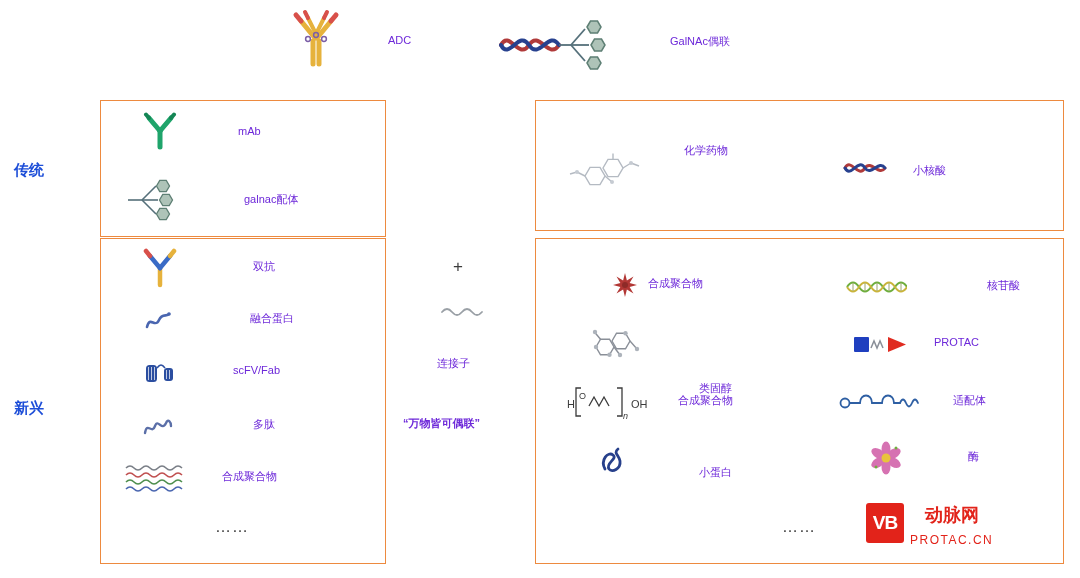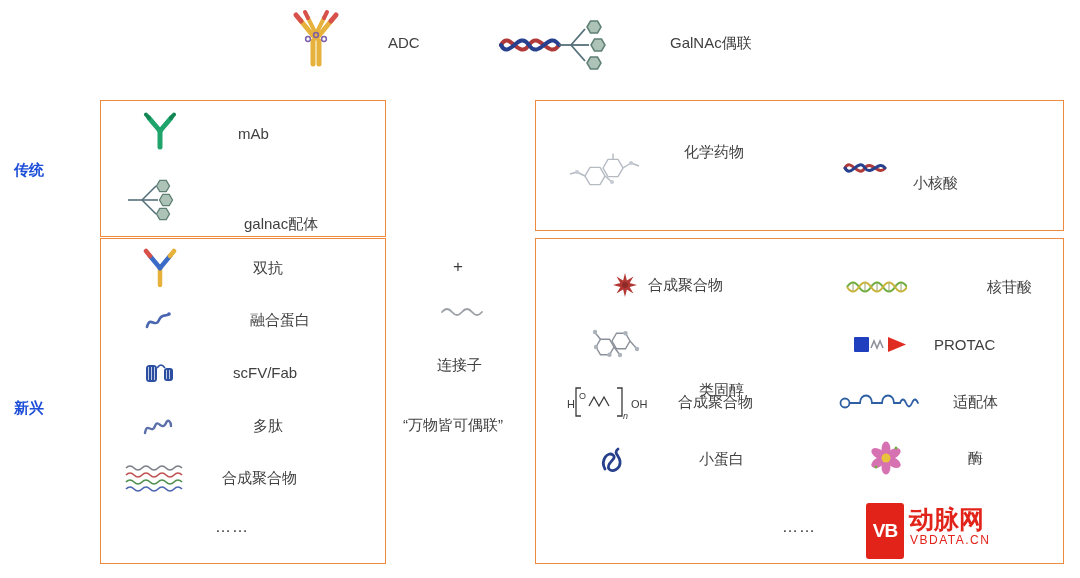--- a/index.html
+++ b/index.html
@@ -1,27 +1,27 @@
 <!DOCTYPE html>
 <html><head>
 <meta charset="utf-8">
 <style>
   * { margin:0; padding:0; box-sizing:border-box; }
   body { background:#ffffff; font-family:"Liberation Sans", sans-serif; }
   .canvas { position:relative; width:1080px; height:578px; background:#fff; overflow:hidden; }
-  .lbl { position:absolute; color:#404040; font-size:15px; white-space:nowrap; }
+  .lbl { position:absolute; color:#6d28d9; font-size:11px; white-space:nowrap; }
   .cat-lbl { position:absolute; color:#1d4ed8; font-size:15px; font-weight:bold; white-space:nowrap; }
   .box { position:absolute; border:1px solid #ED8A3F; background:#fff; }
   .ic { position:absolute; line-height:0; }
   .ellipsis { position:absolute; color:#3b3b3b; font-size:16px; letter-spacing:1px; white-space:nowrap; }
   .plus { position:absolute; color:#3b3b3b; font-size:17px; }
-  .vb-logo { position:absolute; width:38px; height:56px; background:#E2231A; color:#fff;
+  .vb-logo { position:absolute; width:38px; height:40px; background:#E2231A; color:#fff;
              display:flex; align-items:center; justify-content:center;
              font-weight:bold; font-size:19px; border-radius:3px; letter-spacing:-1px; }
-  .vb-brand { position:absolute; color:#E2231A; font-size:25px; font-weight:bold; white-space:nowrap; }
+  .vb-brand { position:absolute; color:#E2231A; font-size:18px; font-weight:bold; white-space:nowrap;margin-left:16px; }
   .vb-site { position:absolute; color:#E2231A; font-size:12px; letter-spacing:1.5px; white-space:nowrap; }
 </style>
 </head>
 <body>
 
 <div class="canvas">
 
   <div class="ic" style="left:288px; top:8px;">
     <svg width="54" height="62" viewBox="0 0 54 62">
       <g fill="none" stroke-linecap="round">
@@ -93,21 +93,21 @@
           <path d="M16 22 H32"></path>
           <path d="M16 22 L30 36"></path>
       </g>
       <g fill="#AEC3B8" stroke="#5E7F74" stroke-width="1.3">
         <polygon points="30.5,8 33.75,2.4 40.25,2.4 43.5,8 40.25,13.6 33.75,13.6"></polygon>
         <polygon points="33.5,22 36.75,16.4 43.25,16.4 46.5,22 43.25,27.6 36.75,27.6"></polygon>
         <polygon points="30.5,36 33.75,30.4 40.25,30.4 43.5,36 40.25,41.6 33.75,41.6"></polygon>
       </g>
     </svg>
   </div>
-  <div class="lbl" style="left:244px; top:192px;margin-top:23px;">galnac配体</div>
+  <div class="lbl" style="left:244px; top:192px;">galnac配体</div>
 
   <div class="ic" style="left:140px; top:248px;">
     <svg width="40" height="42" viewBox="0 0 40 42">
       <g fill="none" stroke-linecap="round">
         <path d="M20 21 V37" stroke="#E6B23C" stroke-width="4.5"></path>
         <path d="M20 20 L10 8" stroke="#3A6BC6" stroke-width="4.5"></path>
         <path d="M10 8 L6 3" stroke="#D8504A" stroke-width="4.5"></path>
         <path d="M20 20 L30 8" stroke="#3A6BC6" stroke-width="4.5"></path>
         <path d="M30 8 L34 3" stroke="#E6B23C" stroke-width="4.5"></path>
       </g>
@@ -162,21 +162,21 @@
 
   <div class="ellipsis" style="left:215px; top:518px;">……</div>
 
   <div class="plus" style="left:453px; top:257px;">+</div>
   <div class="ic" style="left:440px; top:305px;">
     <svg width="44" height="14" viewBox="0 0 44 14">
       <path d="M2 7 q5 -6 10 0 t10 0 t10 0 t10 0" fill="none" stroke="#9AA0A6" stroke-width="1.8" stroke-linecap="round"></path>
     </svg>
   </div>
   <div class="lbl" style="left:437px; top:356px;">连接子</div>
-  <div class="lbl" style="left:403px; top:416px;">“万物皆可偶联”</div>
+  <div class="lbl" style="left:403px; top:416px;font-weight:bold;">“万物皆可偶联”</div>
 
   <div class="ic" style="left:565px; top:142px;">
     <svg width="84" height="56" viewBox="0 0 84 56">
       <g fill="none" stroke="#B4BAC2" stroke-width="1.4">
         <polygon points="20,34 25,25.4 35,25.4 40,34 35,42.6 25,42.6"></polygon>
         <polygon points="38,26 43,17.4 53,17.4 58,26 53,34.6 43,34.6"></polygon>
         <path d="M58 26 l8 -5"></path>
           <path d="M66 21 l8 3"></path>
         <path d="M20 34 l-8 -4"></path>
           <path d="M12 30 l-7 2"></path>
@@ -193,21 +193,21 @@
   <div class="lbl" style="left:684px; top:143px;font-family:Liberation Mono, monospace;">化学药物</div>
 
   <div class="ic" style="left:842px; top:154px;">
     <svg width="46" height="28" viewBox="0 0 46 28">
       <g fill="none" stroke-linecap="round" stroke-width="3">
         <path d="M3 14 C9 3, 16 25, 23 14 C29 5, 37 23, 43 14" stroke="#B03A3A"></path>
         <path d="M3 14 C9 25, 16 3, 23 14 C29 23, 37 5, 43 14" stroke="#27418F"></path>
       </g>
     </svg>
   </div>
-  <div class="lbl" style="left:913px; top:174px;">小核酸</div>
+  <div class="lbl" style="left:913px; top:163px;">小核酸</div>
 
   <div class="ic" style="left:612px; top:272px;">
     <svg width="26" height="26" viewBox="0 0 26 26">
       <polygon fill="#B23734" points="25,13 17.6,14.9 21.5,21.5 14.9,17.6 13,25 11.1,17.6 4.5,21.5 8.4,14.9 1,13 8.4,11.1 4.5,4.5 11.1,8.4 13,1 14.9,8.4 21.5,4.5 17.6,11.1"></polygon>
       <circle cx="13" cy="13" r="3" fill="#8E2B28"></circle>
     </svg>
   </div>
   <div class="lbl" style="left:648px; top:276px;">合成聚合物</div>
 
   <div class="ic" style="left:585px; top:321px;">
@@ -246,21 +246,21 @@
       </g>
     </svg>
   </div>
   <div class="lbl" style="left:678px; top:393px;">合成聚合物</div>
 
   <div class="ic" style="left:598px; top:444px;">
     <svg width="30" height="30" viewBox="0 0 30 30">
       <path d="M7 25 C2 16 10 7 15 11 C20 15 7 19 11 25 C14 29 23 25 22 17 C21 11 15 9 20 5" fill="none" stroke="#27408B" stroke-width="2.8" stroke-linecap="round"></path>
     </svg>
   </div>
-  <div class="lbl" style="left:699px; top:450px;">小蛋白</div>
+  <div class="lbl" style="left:699px; top:465px;">小蛋白</div>
 
   <div class="ic" style="left:845px; top:277px;">
     <svg width="62" height="20" viewBox="0 0 62 20">
       <g fill="none" stroke-width="2">
         <path d="M2 10 q6 -9 12 0 t12 0 t12 0 t12 0 t12 0" stroke="#6FAE3E"></path>
         <path d="M2 10 q6 9 12 0 t12 0 t12 0 t12 0 t12 0" stroke="#C9B43C"></path>
       </g>
       <g stroke="#9AA56F" stroke-width="1">
         <path d="M8 6 v8"></path>
           <path d="M20 6 v8"></path>
@@ -312,15 +312,15 @@
     </svg>
   </div>
   <div class="lbl" style="left:968px; top:449px;">酶</div>
 
   <div class="ellipsis" style="left:782px; top:518px;">……</div>
 
   <div class="vb-logo" style="left:866px; top:503px;">
     <span>VB</span>
   </div>
   <div class="vb-brand" style="left:909px; top:503px;">动脉网</div>
-  <div class="vb-site" style="left:910px; top:533px;">VBDATA.CN</div>
+  <div class="vb-site" style="left:910px; top:533px;">PROTAC.CN</div>
 
 </div>
 
 </body></html>

